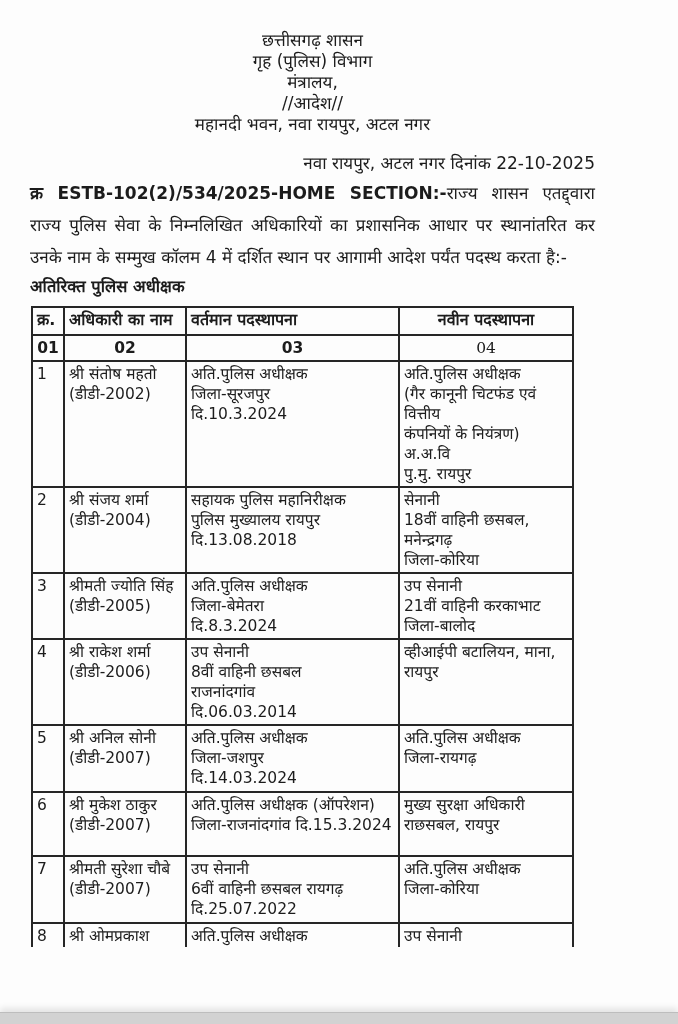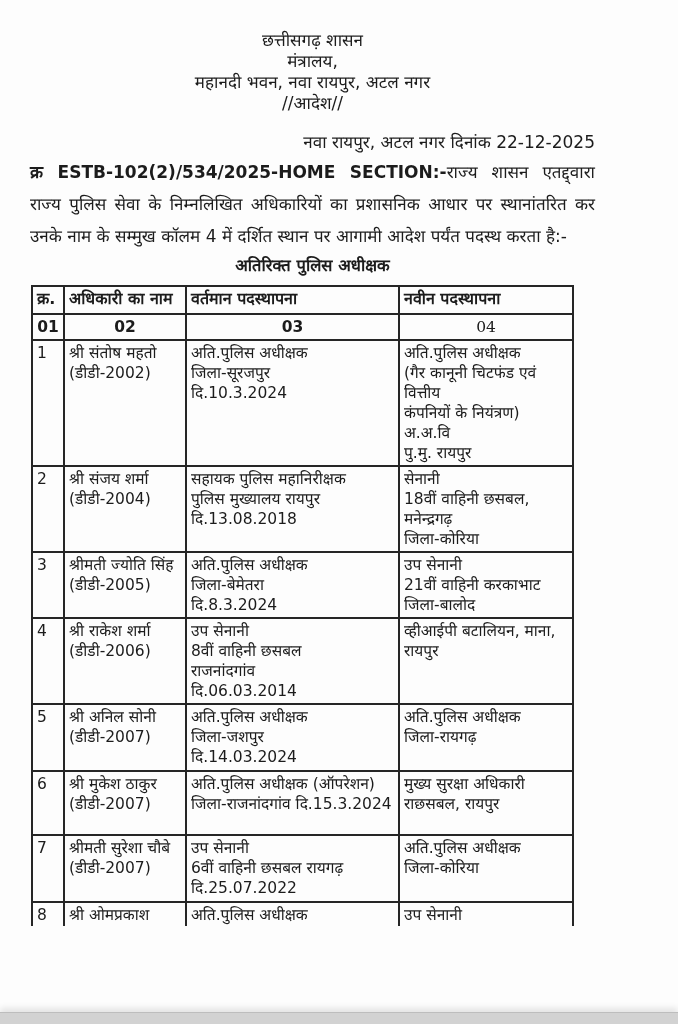--- a/index.html
+++ b/index.html
@@ -30,21 +30,20 @@
   }
   .order-para {
     margin-top: 2px;
     font-size: 17px;
     line-height: 32px;
     text-align: justify;
   }
   .order-no { font-weight: bold; }
   .table-title {
     margin-top: 2px;
-    text-align: center;
     font-weight: bold;
     font-size: 16.5px;
     line-height: 24px;
   }
   .table-clip {
     margin-left: 1px;
     margin-top: 7px;
     height: 641px;
     overflow: hidden;
     width: 545px;
@@ -56,21 +55,21 @@
     font-size: 15.5px;
     line-height: 20px;
   }
   table.order-table th, table.order-table td {
     border: 2px solid #262626;
     vertical-align: top;
     padding: 2px 4px;
     overflow: hidden;
   }
   th.h { font-weight: bold; text-align: left; height: 28px; font-size: 16px; }
-  th.h.c4 { }
+  th.h.c4 { text-align: center; }
   td.num { text-align: center; font-weight: bold; height: 26px; margin-left: 12px; }
   td.num.n4 { font-weight: normal; font-family: "DejaVu Serif", "Liberation Serif", serif; }
   td.sn { vertical-align: middle; padding-left: 3px; }
   td.name { vertical-align: middle; white-space: pre-line; }
   td.cur, td.nw { white-space: pre-line; }
   .bottom-bar {
     position: absolute;
     left: 0; bottom: 0;
     width: 678px; height: 12px;
     background: #d2d2d2;
@@ -79,26 +78,27 @@
   }
 </style>
 </head>
 <body>
 
 <div class="page">
   <div class="content">
 
     <div class="doc-header">
       <div>छत्तीसगढ़ शासन</div>
+      <div>गृह (पुलिस) विभाग</div>
       <div>मंत्रालय,</div>
+      <div>//आदेश//</div>
       <div>महानदी भवन, नवा रायपुर, अटल नगर</div>
-      <div>//आदेश//</div>
     </div>
 
-    <div class="date-line">नवा रायपुर, अटल नगर दिनांक 22-12-2025</div>
+    <div class="date-line">नवा रायपुर, अटल नगर दिनांक 22-10-2025</div>
 
     <div class="order-para"><span class="order-no">क्र ESTB-102(2)/534/2025-HOME SECTION:-</span><span>राज्य शासन एतद्द्वारा राज्य पुलिस सेवा के निम्नलिखित अधिकारियों का प्रशासनिक आधार पर स्थानांतरित कर उनके नाम के सम्मुख कॉलम 4 में दर्शित स्थान पर आगामी आदेश पर्यंत पदस्थ करता है:-</span></div>
 
     <div class="table-title">अतिरिक्त पुलिस अधीक्षक</div>
 
     <div class="table-clip">
       <table class="order-table">
         <colgroup>
           <col style="width:32px">
             <col style="width:122px">

